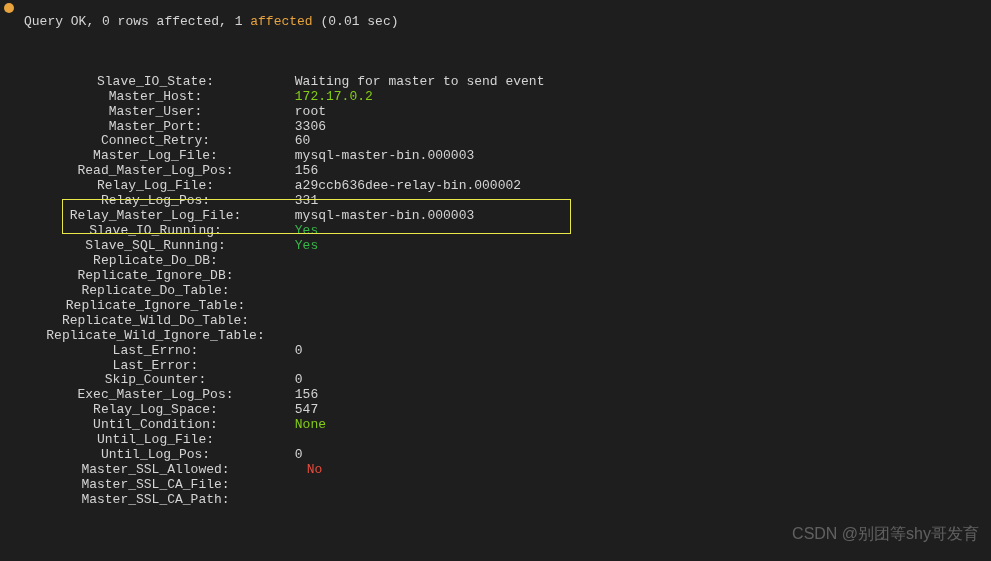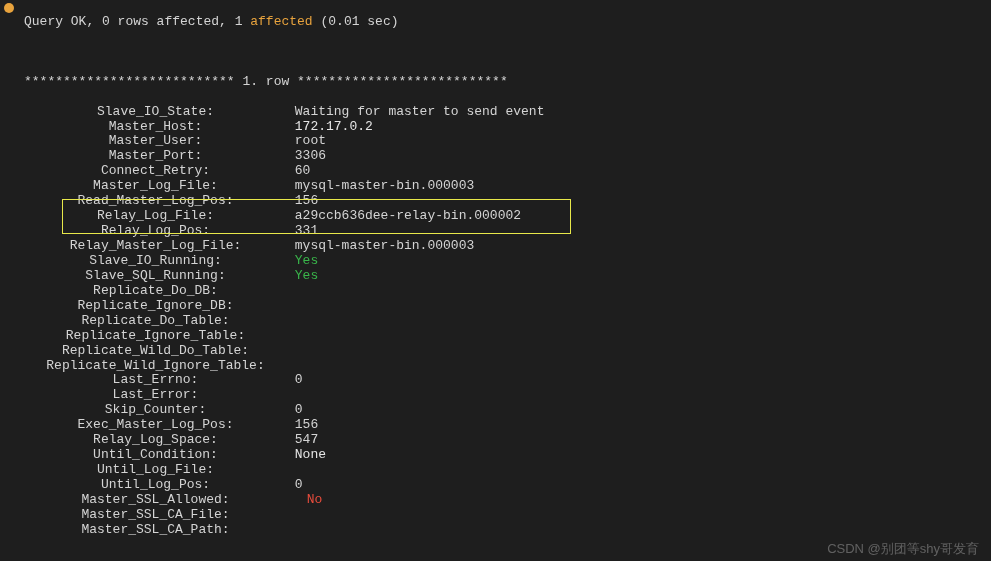--- a/index.html
+++ b/index.html
@@ -27,36 +27,36 @@
       width: 10px;
       height: 10px;
       border-radius: 50%;
       background: #e8a33d;
     }
     .terminal {
       white-space: pre;
       color: #d4d4d4;
     }
     .warning { color: #e8a33d; }
-    .magenta { color: #e5e5e5; }
+    .magenta { color: #84cc16; }
     .green { color: #39b54a; }
     .red { color: #e74c3c; margin-left: 12px; }
     .highlight-box {
       position: absolute;
       border: 1px solid #e8e84a;
       background: transparent;
       pointer-events: none;
     }
     .watermark {
       position: absolute;
-      bottom: 4px;
+      bottom: 18px;
       right: 12px;
       color: rgba(220,220,220,0.35);
       font-family: Arial, sans-serif;
-      font-size: 13px;
+      font-size: 16px;
       pointer-events: none;
     }
     .row {
       display: block;
     }
     .label {
       display: inline-block;
       width: 263px;
       text-align: center;
     }
@@ -65,19 +65,18 @@
     }
   </style>
 </head>
 <body>
 
 <div class="window-dot"></div>
 
 <div class="terminal">
 <span class="row"><span>Query OK, 0 rows affected, 1 </span><span class="warning">affected</span><span> (0.01 sec)</span></span>
 <span class="row"> </span>
-<span class="row">*************************** 1. row ***************************</span>
 <div id="fields-container"><span class="row"><span class="label">Slave_IO_State:</span><span class="value"> Waiting for master to send event</span></span><span class="row"><span class="label">Master_Host:</span><span class="value magenta"> 172.17.0.2</span></span><span class="row"><span class="label">Master_User:</span><span class="value"> root</span></span><span class="row"><span class="label">Master_Port:</span><span class="value"> 3306</span></span><span class="row"><span class="label">Connect_Retry:</span><span class="value"> 60</span></span><span class="row"><span class="label">Master_Log_File:</span><span class="value"> mysql-master-bin.000003</span></span><span class="row"><span class="label">Read_Master_Log_Pos:</span><span class="value"> 156</span></span><span class="row"><span class="label">Relay_Log_File:</span><span class="value"> a29ccb636dee-relay-bin.000002</span></span><span class="row"><span class="label">Relay_Log_Pos:</span><span class="value"> 331</span></span><span class="row"><span class="label">Relay_Master_Log_File:</span><span class="value"> mysql-master-bin.000003</span></span><span class="row"><span class="label">Slave_IO_Running:</span><span class="value green"> Yes</span></span><span class="row"><span class="label">Slave_SQL_Running:</span><span class="value green"> Yes</span></span><span class="row"><span class="label">Replicate_Do_DB:</span><span class="value"> </span></span><span class="row"><span class="label">Replicate_Ignore_DB:</span><span class="value"> </span></span><span class="row"><span class="label">Replicate_Do_Table:</span><span class="value"> </span></span><span class="row"><span class="label">Replicate_Ignore_Table:</span><span class="value"> </span></span><span class="row"><span class="label">Replicate_Wild_Do_Table:</span><span class="value"> </span></span><span class="row"><span class="label">Replicate_Wild_Ignore_Table:</span><span class="value"> </span></span><span class="row"><span class="label">Last_Errno:</span><span class="value"> 0</span></span><span class="row"><span class="label">Last_Error:</span><span class="value"> </span></span><span class="row"><span class="label">Skip_Counter:</span><span class="value"> 0</span></span><span class="row"><span class="label">Exec_Master_Log_Pos:</span><span class="value"> 156</span></span><span class="row"><span class="label">Relay_Log_Space:</span><span class="value"> 547</span></span><span class="row"><span class="label">Until_Condition:</span><span class="value magenta"> None</span></span><span class="row"><span class="label">Until_Log_File:</span><span class="value"> </span></span><span class="row"><span class="label">Until_Log_Pos:</span><span class="value"> 0</span></span><span class="row"><span class="label">Master_SSL_Allowed:</span><span class="value red"> No</span></span><span class="row"><span class="label">Master_SSL_CA_File:</span><span class="value"> </span></span><span class="row"><span class="label">Master_SSL_CA_Path:</span><span class="value"> </span></span></div>
 </div>
 
 <div class="highlight-box" id="highlight-box" style="top: 199px; left: 62px; width: 509px; height: 35px;"></div>
 
 <div class="watermark">CSDN @别团等shy哥发育</div>
 
 </body></html>

